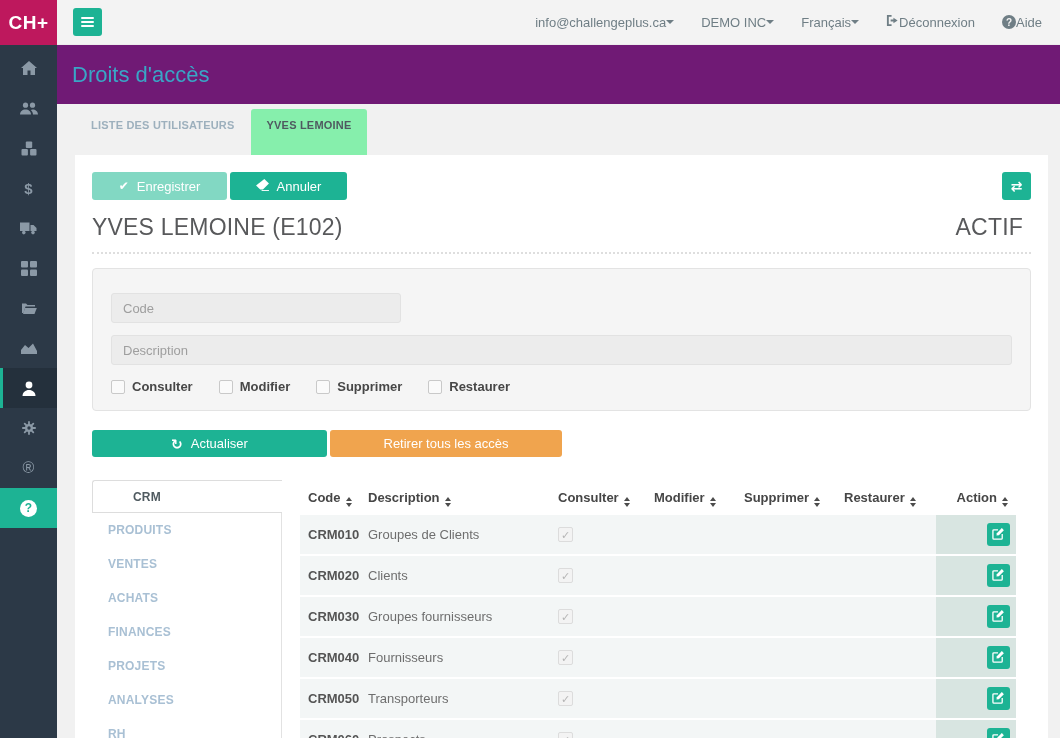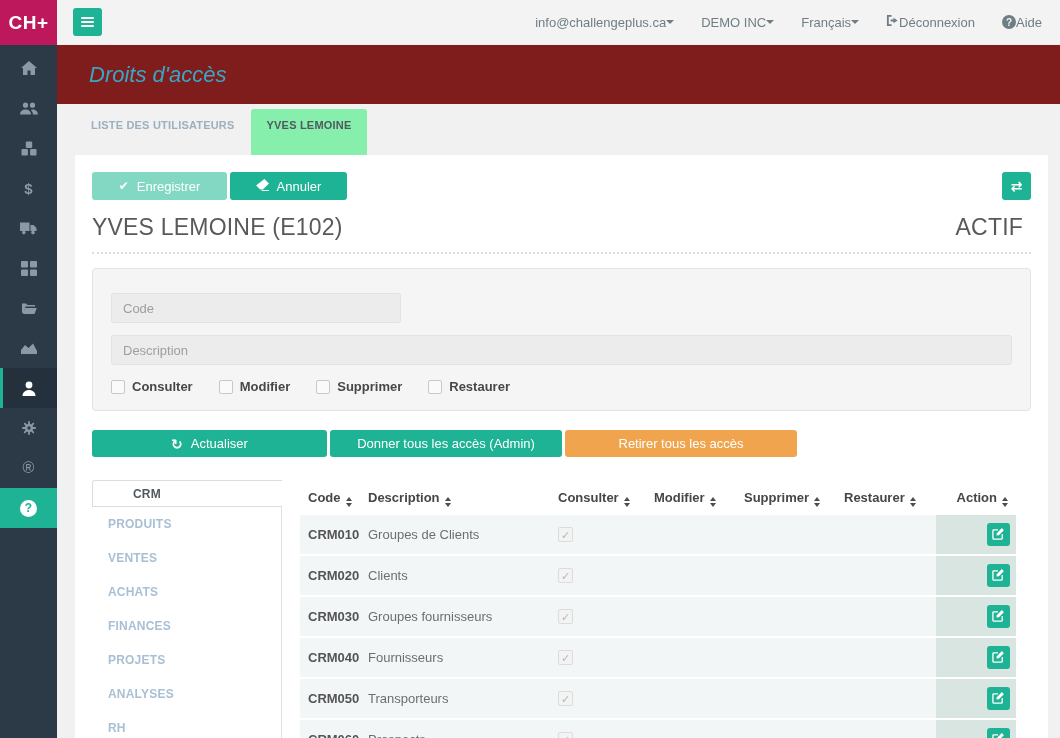--- a/index.html
+++ b/index.html
@@ -29,21 +29,21 @@
             display:flex; flex-direction:column; align-items:center; justify-content:center; gap:2px; }
   .burger i { display:block; width:13px; height:2px; background:#fff; border-radius:1px; }
   .tb-right { margin-left:auto; display:flex; align-items:center; gap:27px; font-size:13px; color:#6f7e85; }
   .tb-item { display:flex; align-items:center; gap:0; cursor:pointer; white-space:nowrap; }
   .caret { width:0; height:0; border-left:4px solid transparent; border-right:4px solid transparent;
            border-top:4px solid #6f7e85; display:inline-block; }
   .help-circle { width:14px; height:14px; border-radius:50%; background:#6f7e85; color:#f3f3f3;
                  font-size:10px; font-weight:700; display:inline-flex; align-items:center; justify-content:center; }
 
   
-  .titleband { margin-left:57px; height:59px; background:#7f1d1d; display:flex; align-items:center; padding-left:32px;font-style:italic; }
+  .titleband { margin-left:57px; height:59px; background:#701a75; display:flex; align-items:center; padding-left:15px; }
   .page-title { color:#39a6c6; font-size:22px; font-weight:400; }
 
   
   .content { margin-left:57px; padding:18px 12px 0 18px; }
   .tabs { display:flex; align-items:flex-end; height:33px; }
   .tab { padding:10px 16px 24px; font-size:11px; font-weight:700; letter-spacing:.2px;
          color:#9db0bd; cursor:pointer; white-space:nowrap; }
   .tab.active { background:#86efac; color:#4f5a60; border-radius:3px 3px 0 0;text-align:center; }
 
   .panel { background:#fff; padding:17px 17px 0; min-height:600px; }
@@ -85,21 +85,21 @@
   .btn-revoke { width:232px; height:27px; background:#f0a44e; }
   .ico-refresh { font-size:14px; font-weight:700; }
 
   
   .gridwrap { margin-top:19px; display:flex; align-items:flex-start; }
   .mtabs { width:190px; flex:none; margin-top:4px; border-right:1px solid #e2e2e2; padding-bottom:200px; }
   .mtab { height:34px; display:flex; align-items:center; padding-left:16px;
           color:#a9c0d4; font-size:12px; font-weight:700; cursor:pointer; letter-spacing:.2px; }
   .mtab.active { position:relative; width:calc(100% + 1px); background:#fff;
                  border:1px solid #ddd; border-right:none; border-radius:3px 0 0 0;
-                 color:#4f5a60; height:27px;padding-left:40px; }
+                 color:#4f5a60; height:33px;padding-left:40px; }
 
   .tablewrap { flex:1; margin-left:18px; padding-right:15px; }
   table { width:716px; table-layout:fixed; border-collapse:separate; border-spacing:0 2px; }
   th { text-align:left; font-size:13px; font-weight:700; color:#464646; padding:12px 8px 6px; white-space:nowrap; }
   th.th-action { text-align:right; }
   .sort { display:inline-flex; flex-direction:column; gap:2px; margin-left:5px; vertical-align:1px; cursor:pointer; }
   .sort i { width:0; height:0; border-left:3.5px solid transparent; border-right:3.5px solid transparent; }
   .sort .up { border-bottom:4px solid #4c4c4c; }
   .sort .dn { border-top:4px solid #4c4c4c; }
   tbody td { background:#f3f6f6; font-size:13px; padding:8px; height:30px; }
@@ -299,23 +299,20 @@
             <span class="cb"></span>
             <span class="cb-label">Restaurer</span>
           </label>
         </div>
     </div>
 
     <div class="bulk">
       <button class="btn btn-refresh">
         <span class="ico-refresh">↻</span>
         <span>Actualiser</span>
-      </button>
-      <button class="btn btn-grant">
-        <span>Donner tous les accès (Admin)</span>
       </button>
       <button class="btn btn-revoke">
         <span>Retirer tous les accès</span>
       </button>
     </div>
 
     <div class="gridwrap">
       <div class="mtabs">
           <div class="mtab active">CRM</div>
           <div class="mtab">PRODUITS</div>

